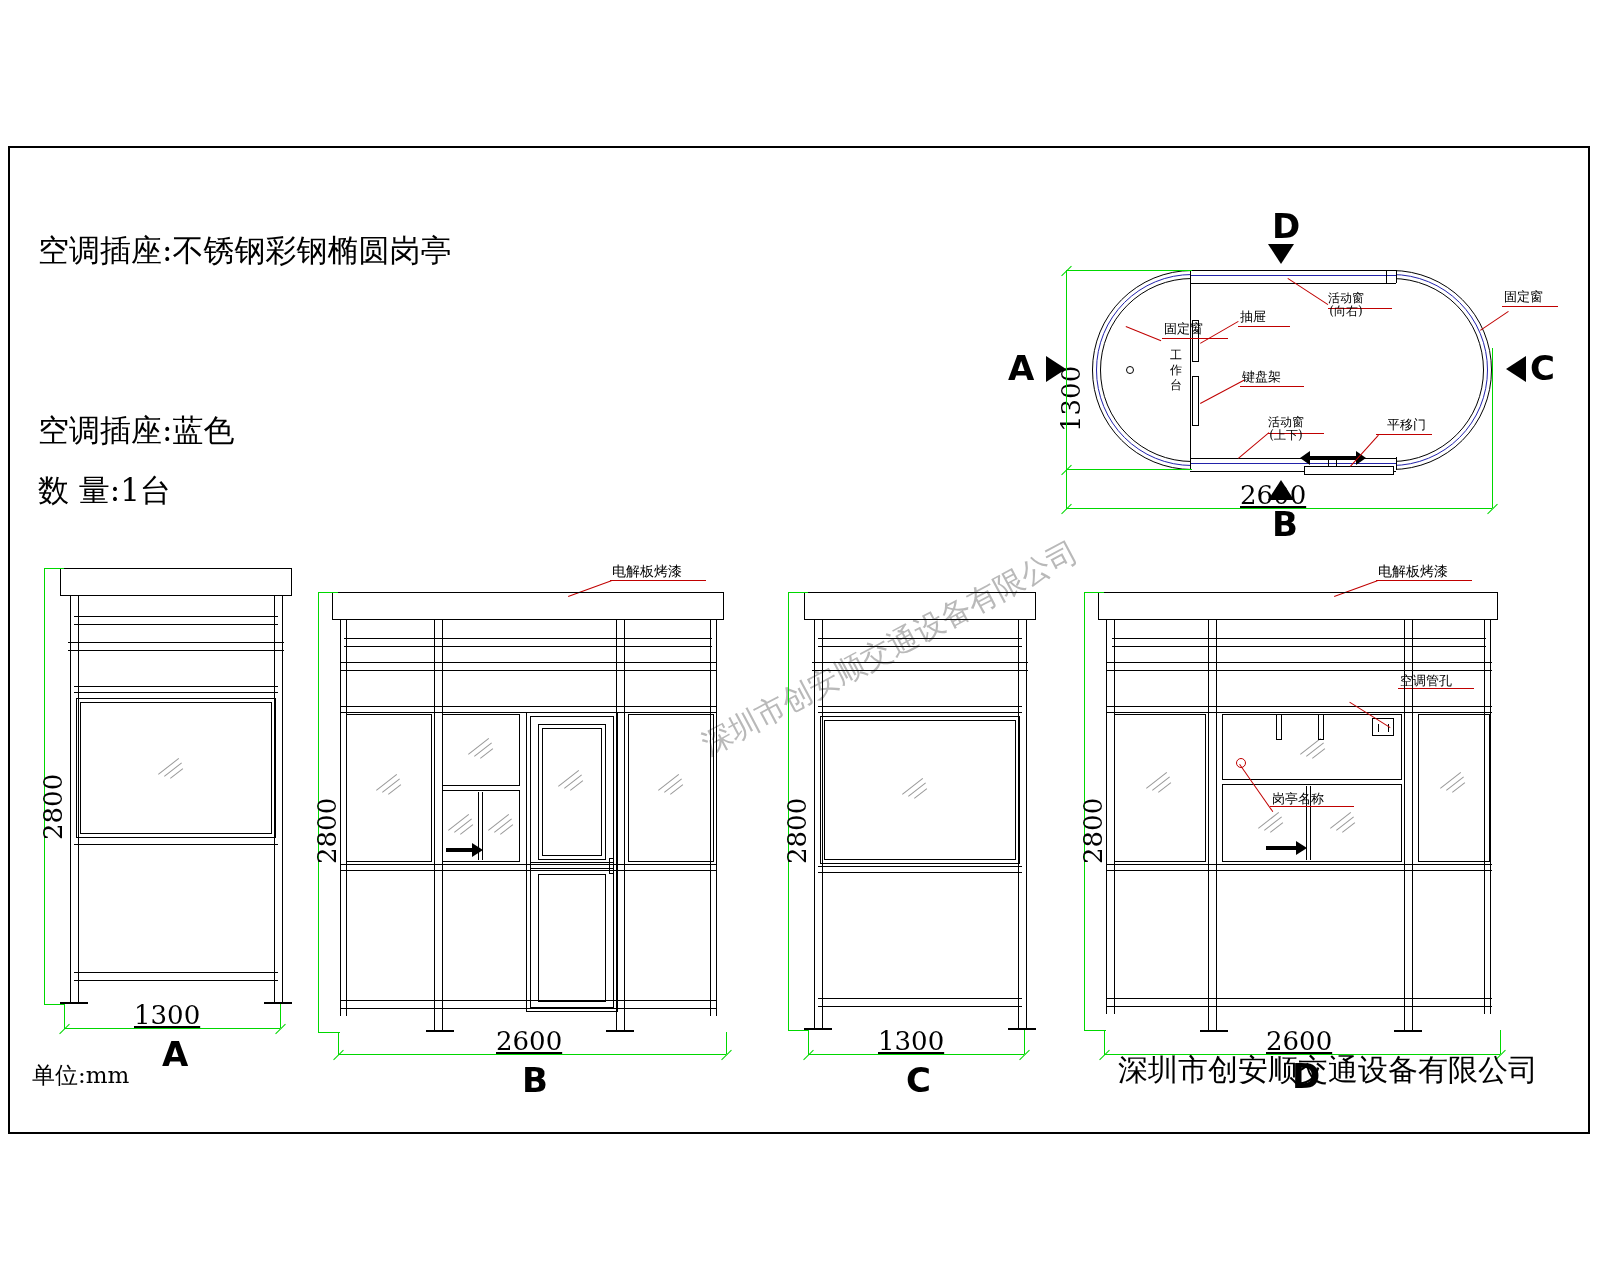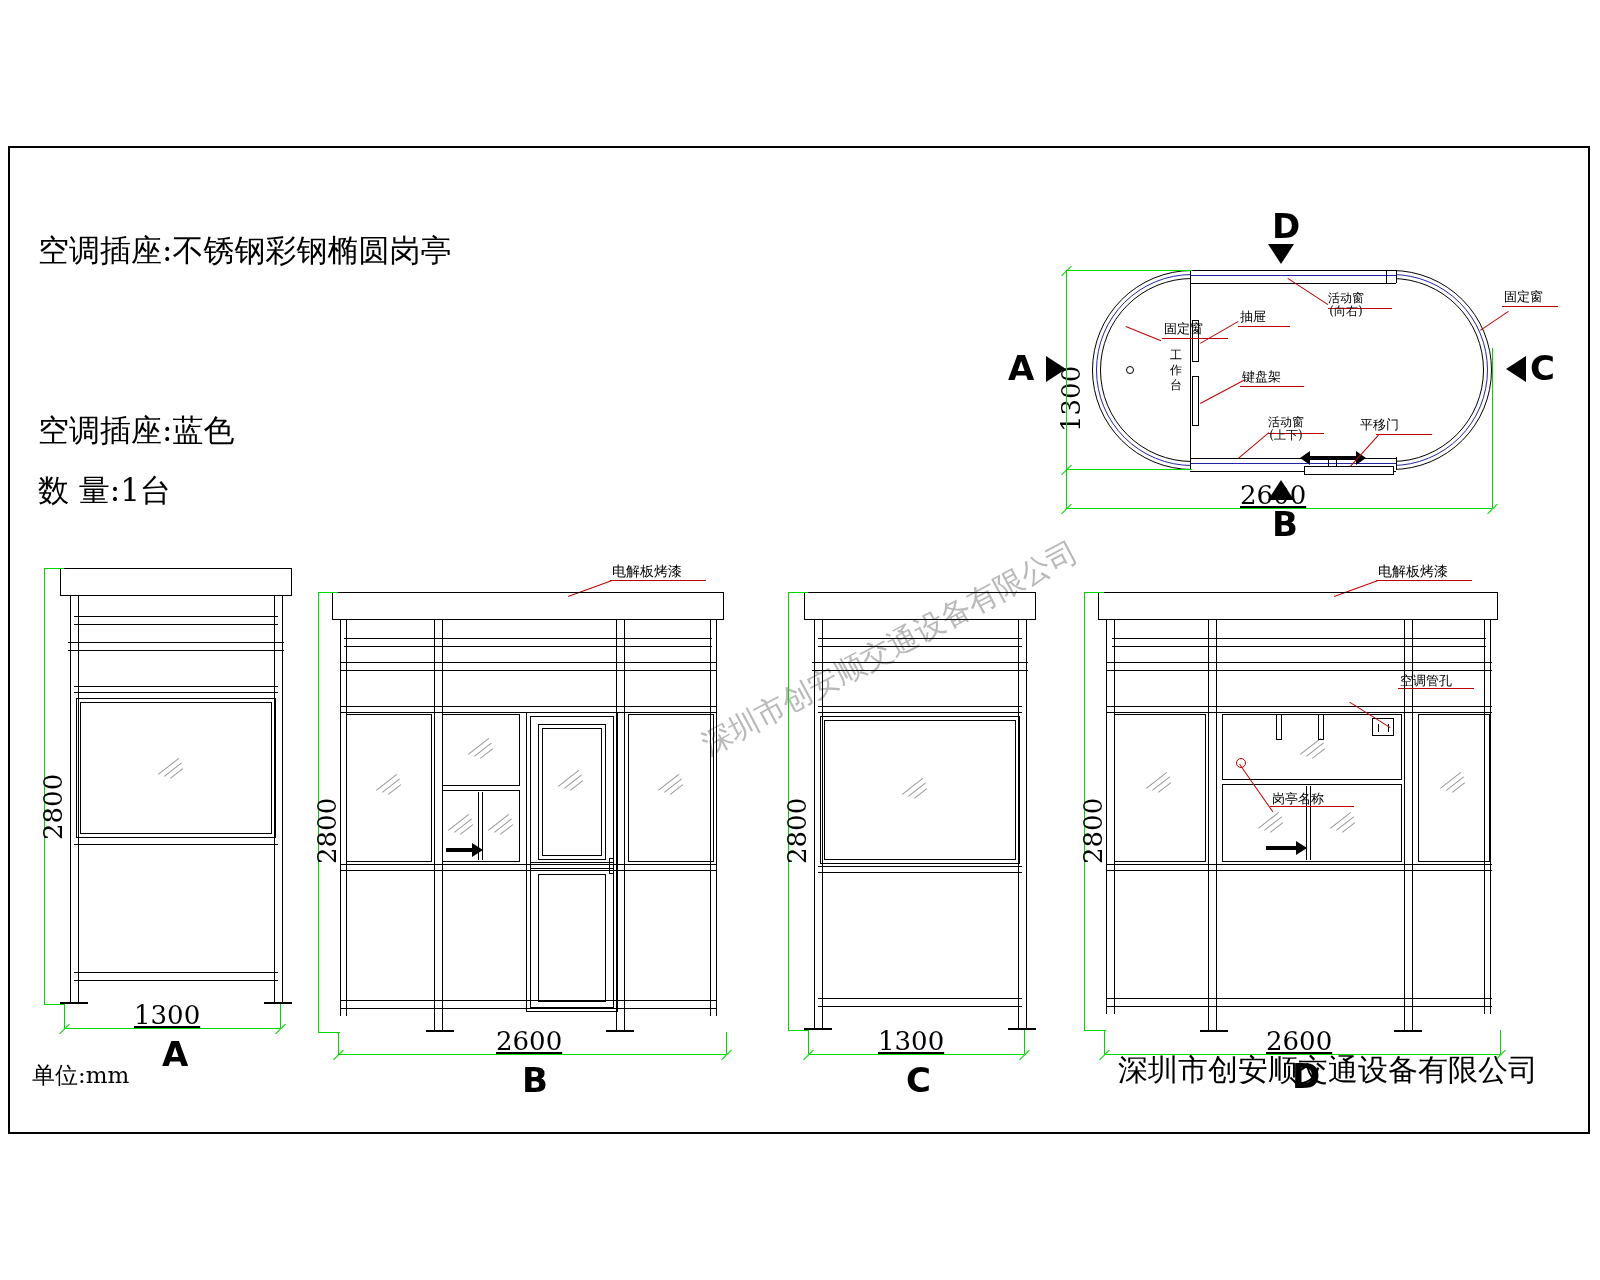--- a/index.html
+++ b/index.html
@@ -178,21 +178,21 @@
 
     <div class="leader rl" style="left:198px;top:250px;width:40px;transform:rotate(-40deg);"></div>
     <div class="ln hl rl" style="left:228px;top:225px;width:56px;height:1px;"></div>
     <div class="lbl2" style="left:228px;top:208px;">
       <span>活动窗</span><br>
       <span>(上下)</span>
     </div>
 
     <div class="leader rl" style="left:310px;top:258px;width:42px;transform:rotate(-48deg);"></div>
     <div class="ln hl rl" style="left:336px;top:226px;width:56px;height:1px;"></div>
-    <div class="lbl" style="left:320px;top:210px;">平移门</div>
+    <div class="lbl" style="left:347px;top:210px;">平移门</div>
 
     <div class="ln vl gl" style="left:26px;top:62px;height:200px;"></div>
     <div class="ln hl gl" style="left:26px;top:62px;width:126px;"></div>
     <div class="ln hl gl" style="left:26px;top:261px;width:126px;"></div>
     <div class="gtick" style="left:26px;top:56px;"></div>
     <div class="gtick" style="left:26px;top:255px;"></div>
     <div class="dimtxtv" style="left:16px;top:224px;">1300</div>
 
     <div class="ln hl gl" style="left:26px;top:300px;width:426px;"></div>
     <div class="ln vl gl" style="left:26px;top:62px;height:238px;"></div>

